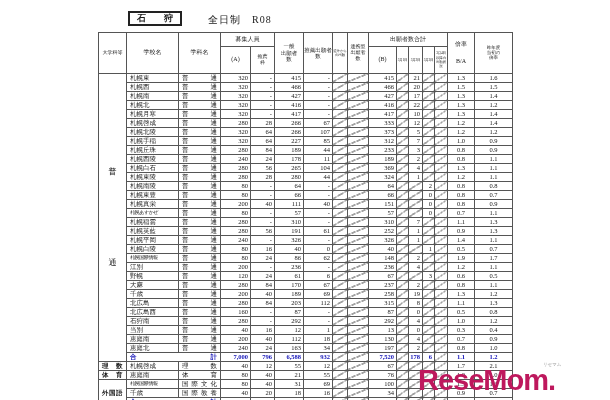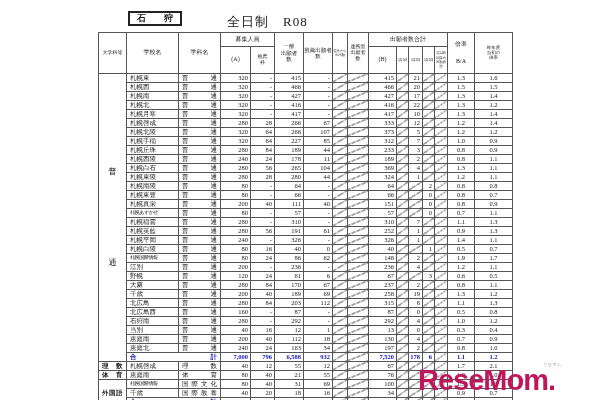--- a/index.html
+++ b/index.html
@@ -2,21 +2,21 @@
 <html><head>
 <meta charset="utf-8">
 <style>
   html,body{margin:0;padding:0;}
   body{width:610px;height:400px;background:#fff;position:relative;overflow:hidden;
        font-family:"Liberation Serif","DejaVu Serif",serif;color:#1a1a1a;}
   .sheet{position:absolute;inset:0;}
   .region-box{position:absolute;left:128px;top:11px;width:54px;height:15px;
       border:2px solid #222;display:flex;align-items:center;justify-content:space-between;
       padding:0 7px;font-weight:bold;font-size:9px;box-sizing:border-box;}
-  .system-label{position:absolute;left:227px;top:13px;font-size:13px;letter-spacing:1px;}
+  .system-label{position:absolute;left:208px;top:13px;font-size:10px;letter-spacing:1px;}
   table{position:absolute;left:98px;top:32px;border-collapse:collapse;table-layout:fixed;
         width:414px;}
   th,td{border:1px solid #555;padding:0;margin:0;overflow:hidden;}
   thead th{font-weight:normal;font-size:6px;line-height:1.15;text-align:center;
         vertical-align:middle;white-space:pre-line;background:#fff;}
   thead tr.g th{height:8px;}
   thead tr.s th{height:16px;}
   .tinyh{font-size:3.5px;line-height:1.2;letter-spacing:-0.2px;}
   tbody td{height:8px;font-size:6.5px;line-height:8px;vertical-align:middle;white-space:nowrap;}
   .num{text-align:right;padding-right:2px;}

